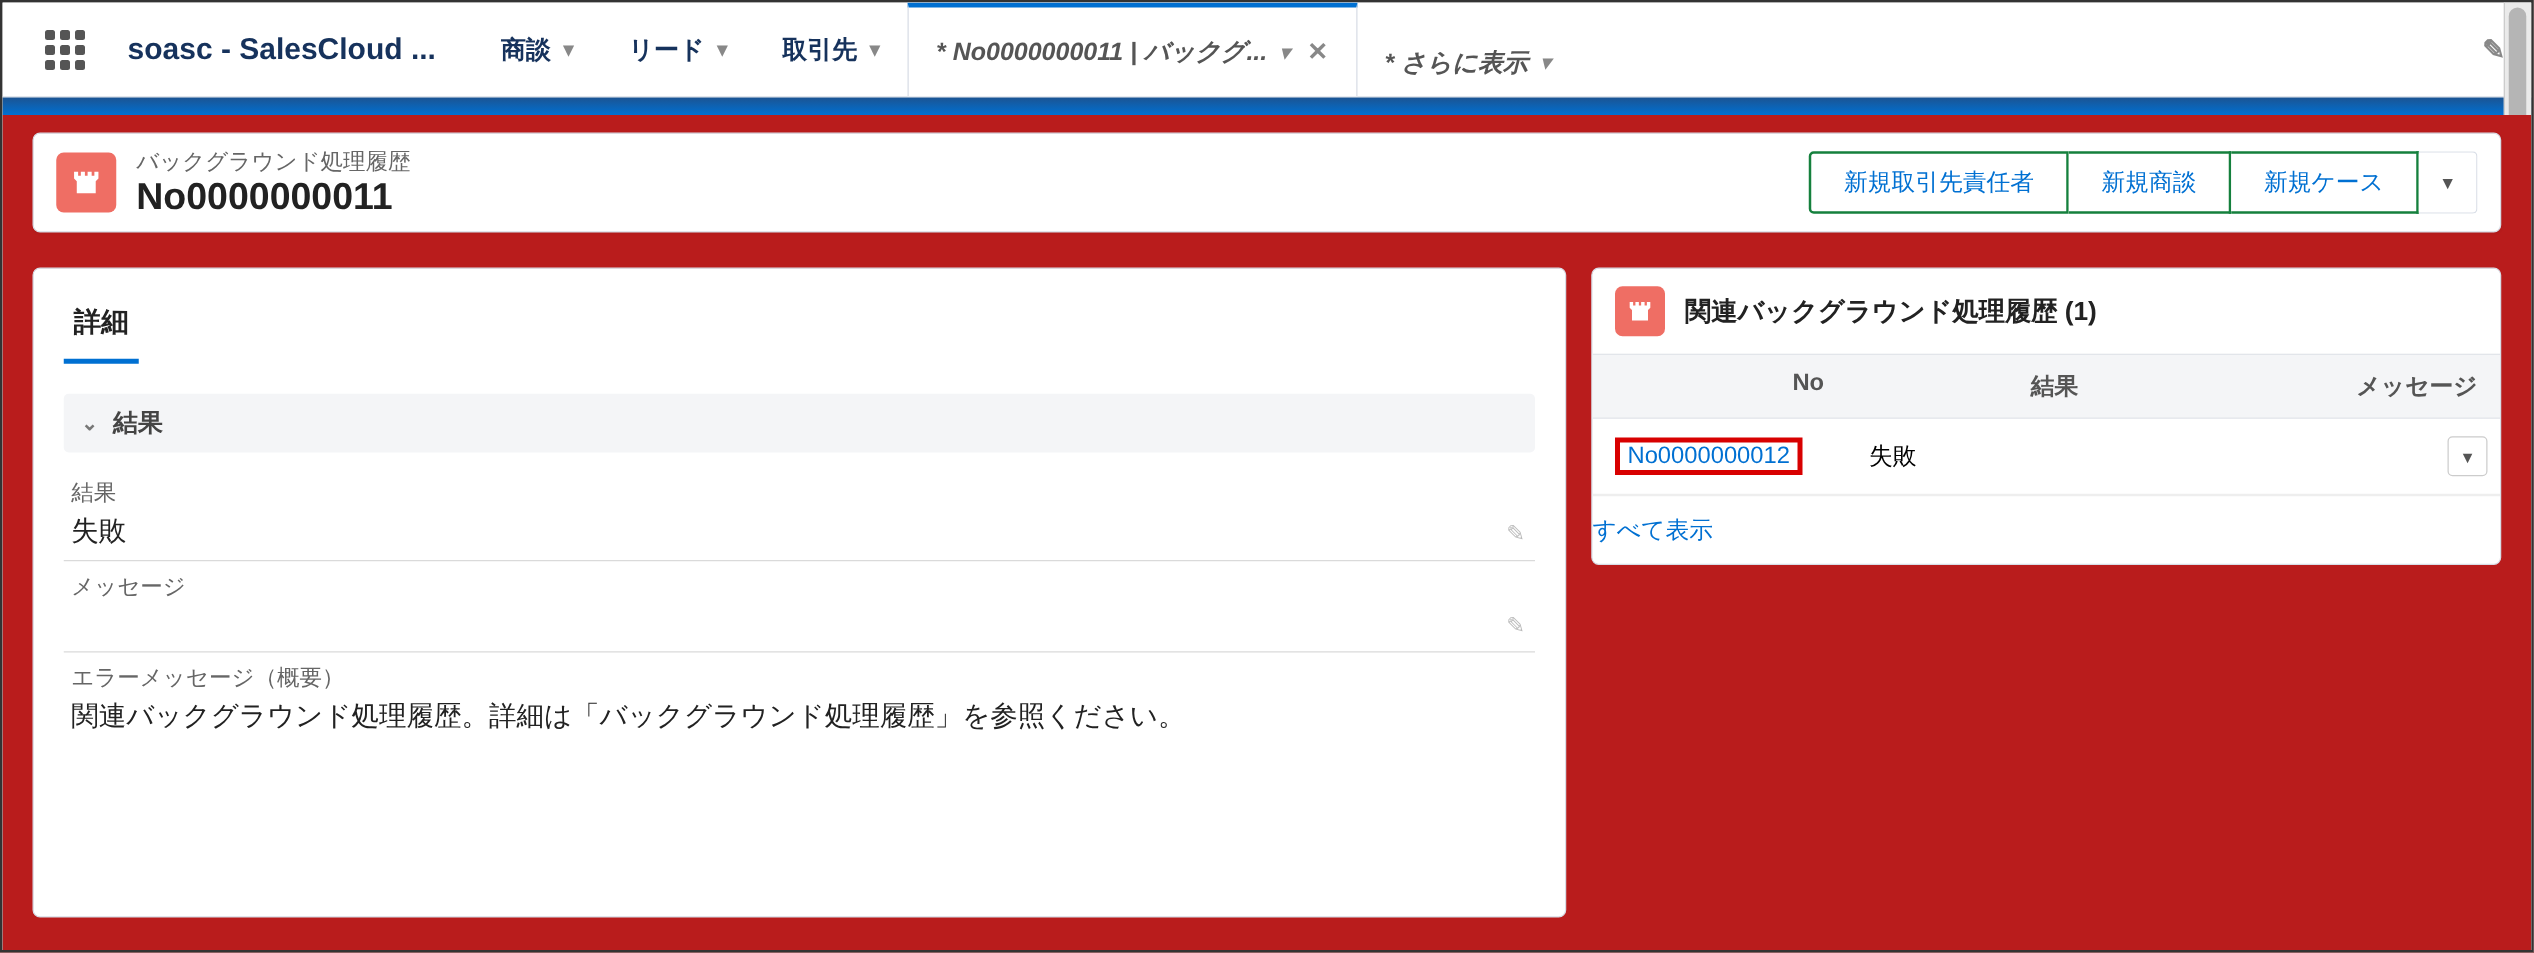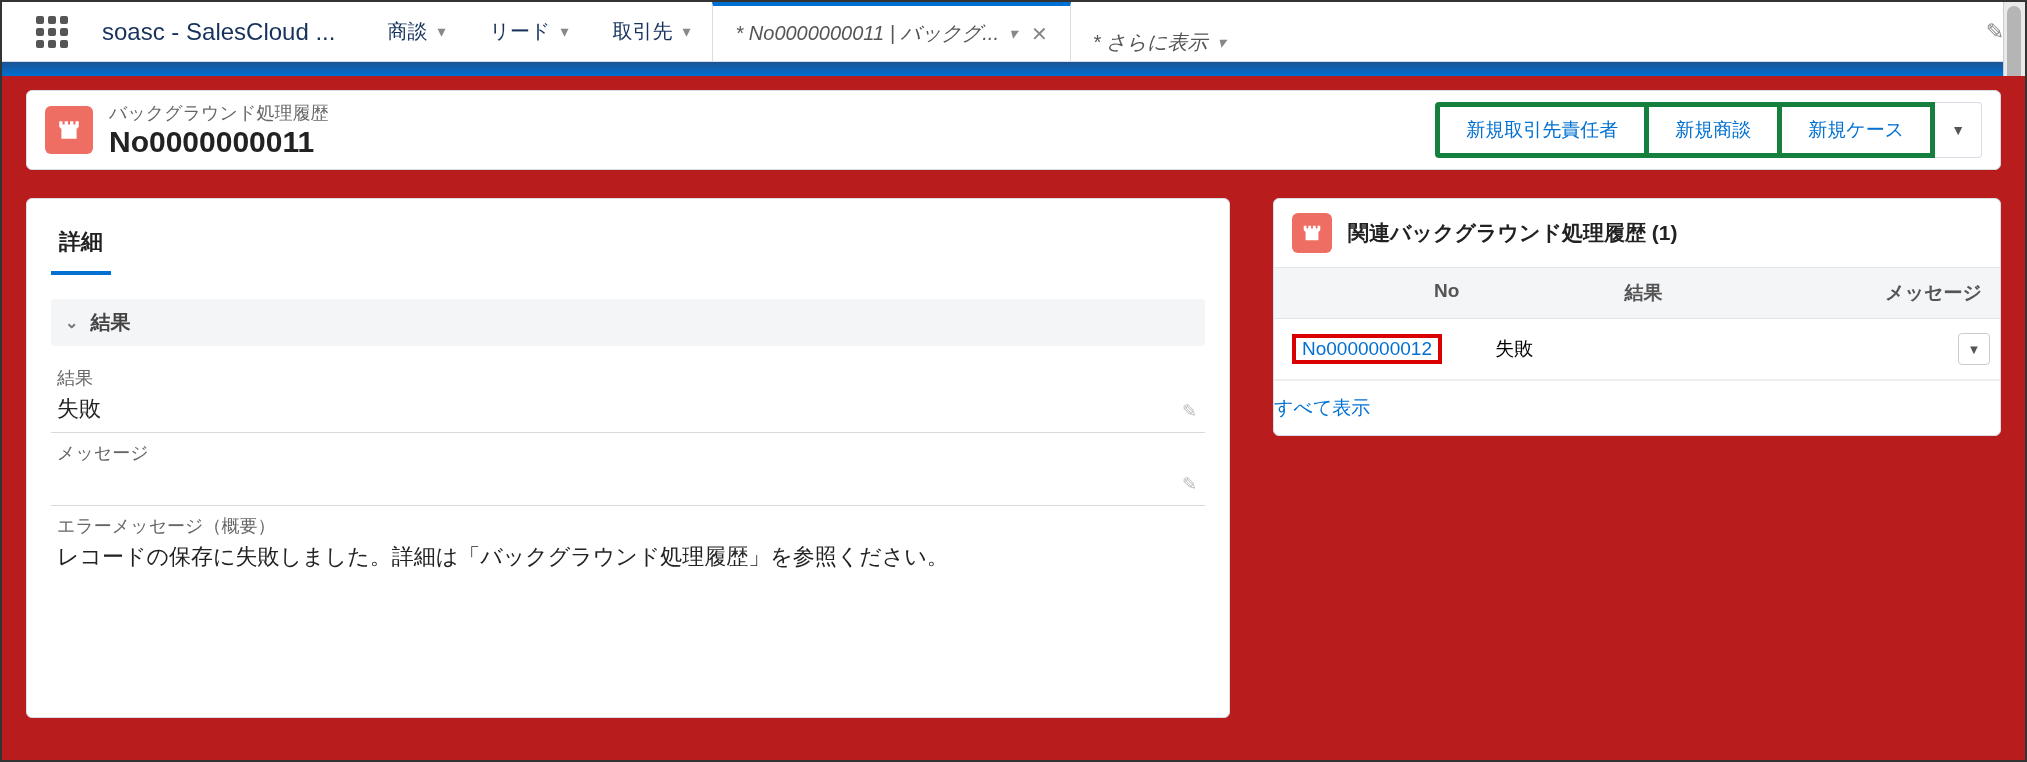--- a/index.html
+++ b/index.html
@@ -9,24 +9,25 @@
     width: 2027px;
     height: 762px;
     overflow: hidden;
     position: relative;
     border: 2px solid #333;
   }
   
   .topbar {
     display: flex;
     align-items: stretch;
-    height: 60px;
+    height: 76px;
     background: #fff;
     border-bottom: 1px solid #d8dde6;
     padding-left: 30px;
+    font-weight: bold;
   }
   .app-launcher {
     display: flex; align-items: center; justify-content: center;
     width: 40px; margin-right: 20px;
     cursor: pointer;
   }
   .dots { display: grid; grid-template-columns: repeat(3, 8px); grid-template-rows: repeat(3, 8px); gap: 4px; }
   .dots span { background: #555; border-radius: 2px; }
   .app-name {
     display: flex; align-items: center;
@@ -85,40 +86,40 @@
     background: #ef6e64;
     border-radius: 6px;
     display: flex; align-items: center; justify-content: center;
     margin-right: 16px;
   }
   .object-icon svg { fill: #fff; }
   .record-titles .type { font-size: 18px; color: #666; }
   .record-titles .name { font-size: 30px; font-weight: 700; color: #222; }
   .actions { margin-left: auto; display: flex; gap: 0; }
   .action-btn {
-    border: 5px solid #15803d;
+    border: 2px solid #15803d;
     background: #fff;
     color: #0070d2;
     font-size: 19px;
     padding: 10px 26px;
     cursor: pointer;
   }
   .action-btn:first-child { border-radius: 4px 0 0 4px; }
   .action-btn + .action-btn { border-left: none; }
   .action-more {
     border: 1px solid #d8dde6; border-left: none;
     background: #fff; color: #555;
     padding: 10px 16px; cursor: pointer;
     border-radius: 0 4px 4px 0;
     font-size: 14px;
   }
   
   .body-cols {
     display: flex;
-    gap: 43px;
+    gap: 20px;
     margin-top: 28px;
     align-items: flex-start;
   }
   .col-left {
     flex: 1;
     background: #fff;
     border: 1px solid #d8dde6;
     border-radius: 6px;
     padding: 18px 24px 0 24px;
     min-height: 520px;
@@ -311,21 +312,21 @@
       </div>
 
       <div class="field">
         <div class="lbl">メッセージ</div>
         <div class="val"></div>
         <span class="pencil">✎</span>
       </div>
 
       <div class="field" style="border-bottom:none">
         <div class="lbl">エラーメッセージ（概要）</div>
-        <div class="val">レコードの保存に失敗しました。詳細は「バックグラウンド処理履歴」を参照ください。</div>
+        <div class="val">関連バックグラウンド処理履歴。詳細は「バックグラウンド処理履歴」を参照ください。</div>
       </div>
     </div>
 
     <div class="col-right">
       <div class="related-head">
         <div class="object-icon">
           <svg viewBox="0 0 24 24" width="22" height="22">
             <path d="M3 4h3v3h2V4h3v3h2V4h3v3h2V4h3v5l-2 2v9H5v-9L3 9V4z"></path>
           </svg>
         </div>

